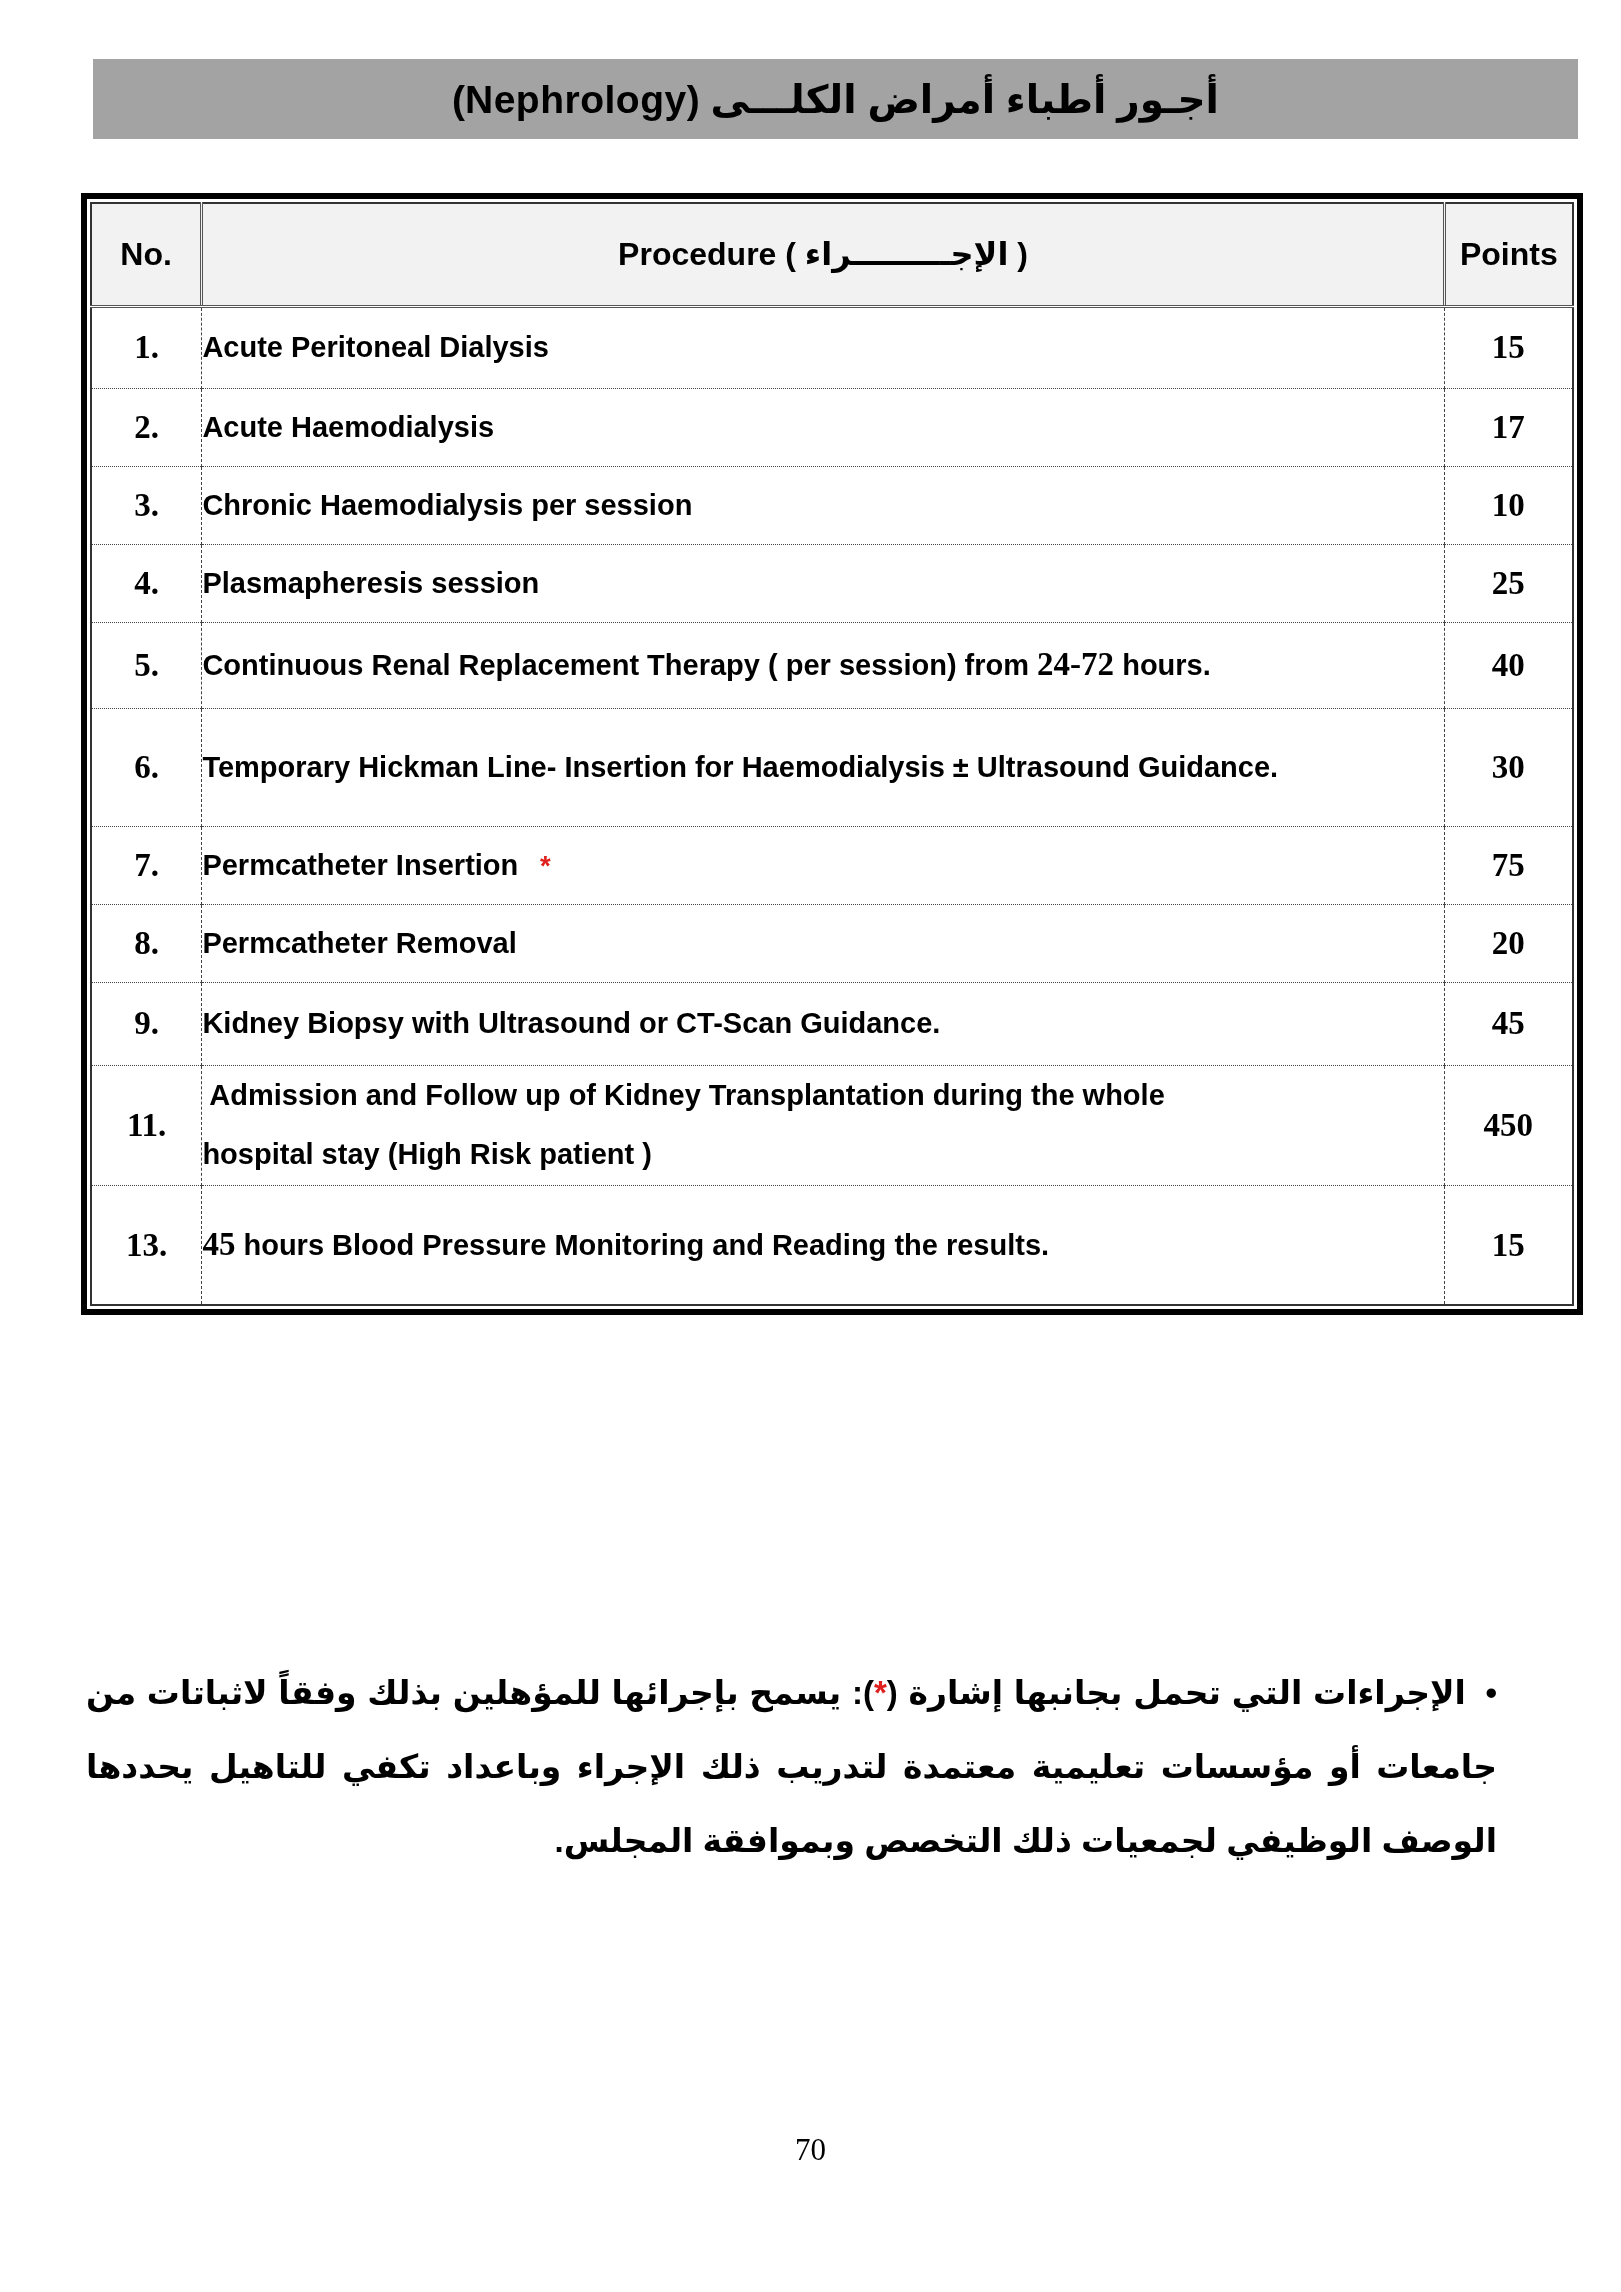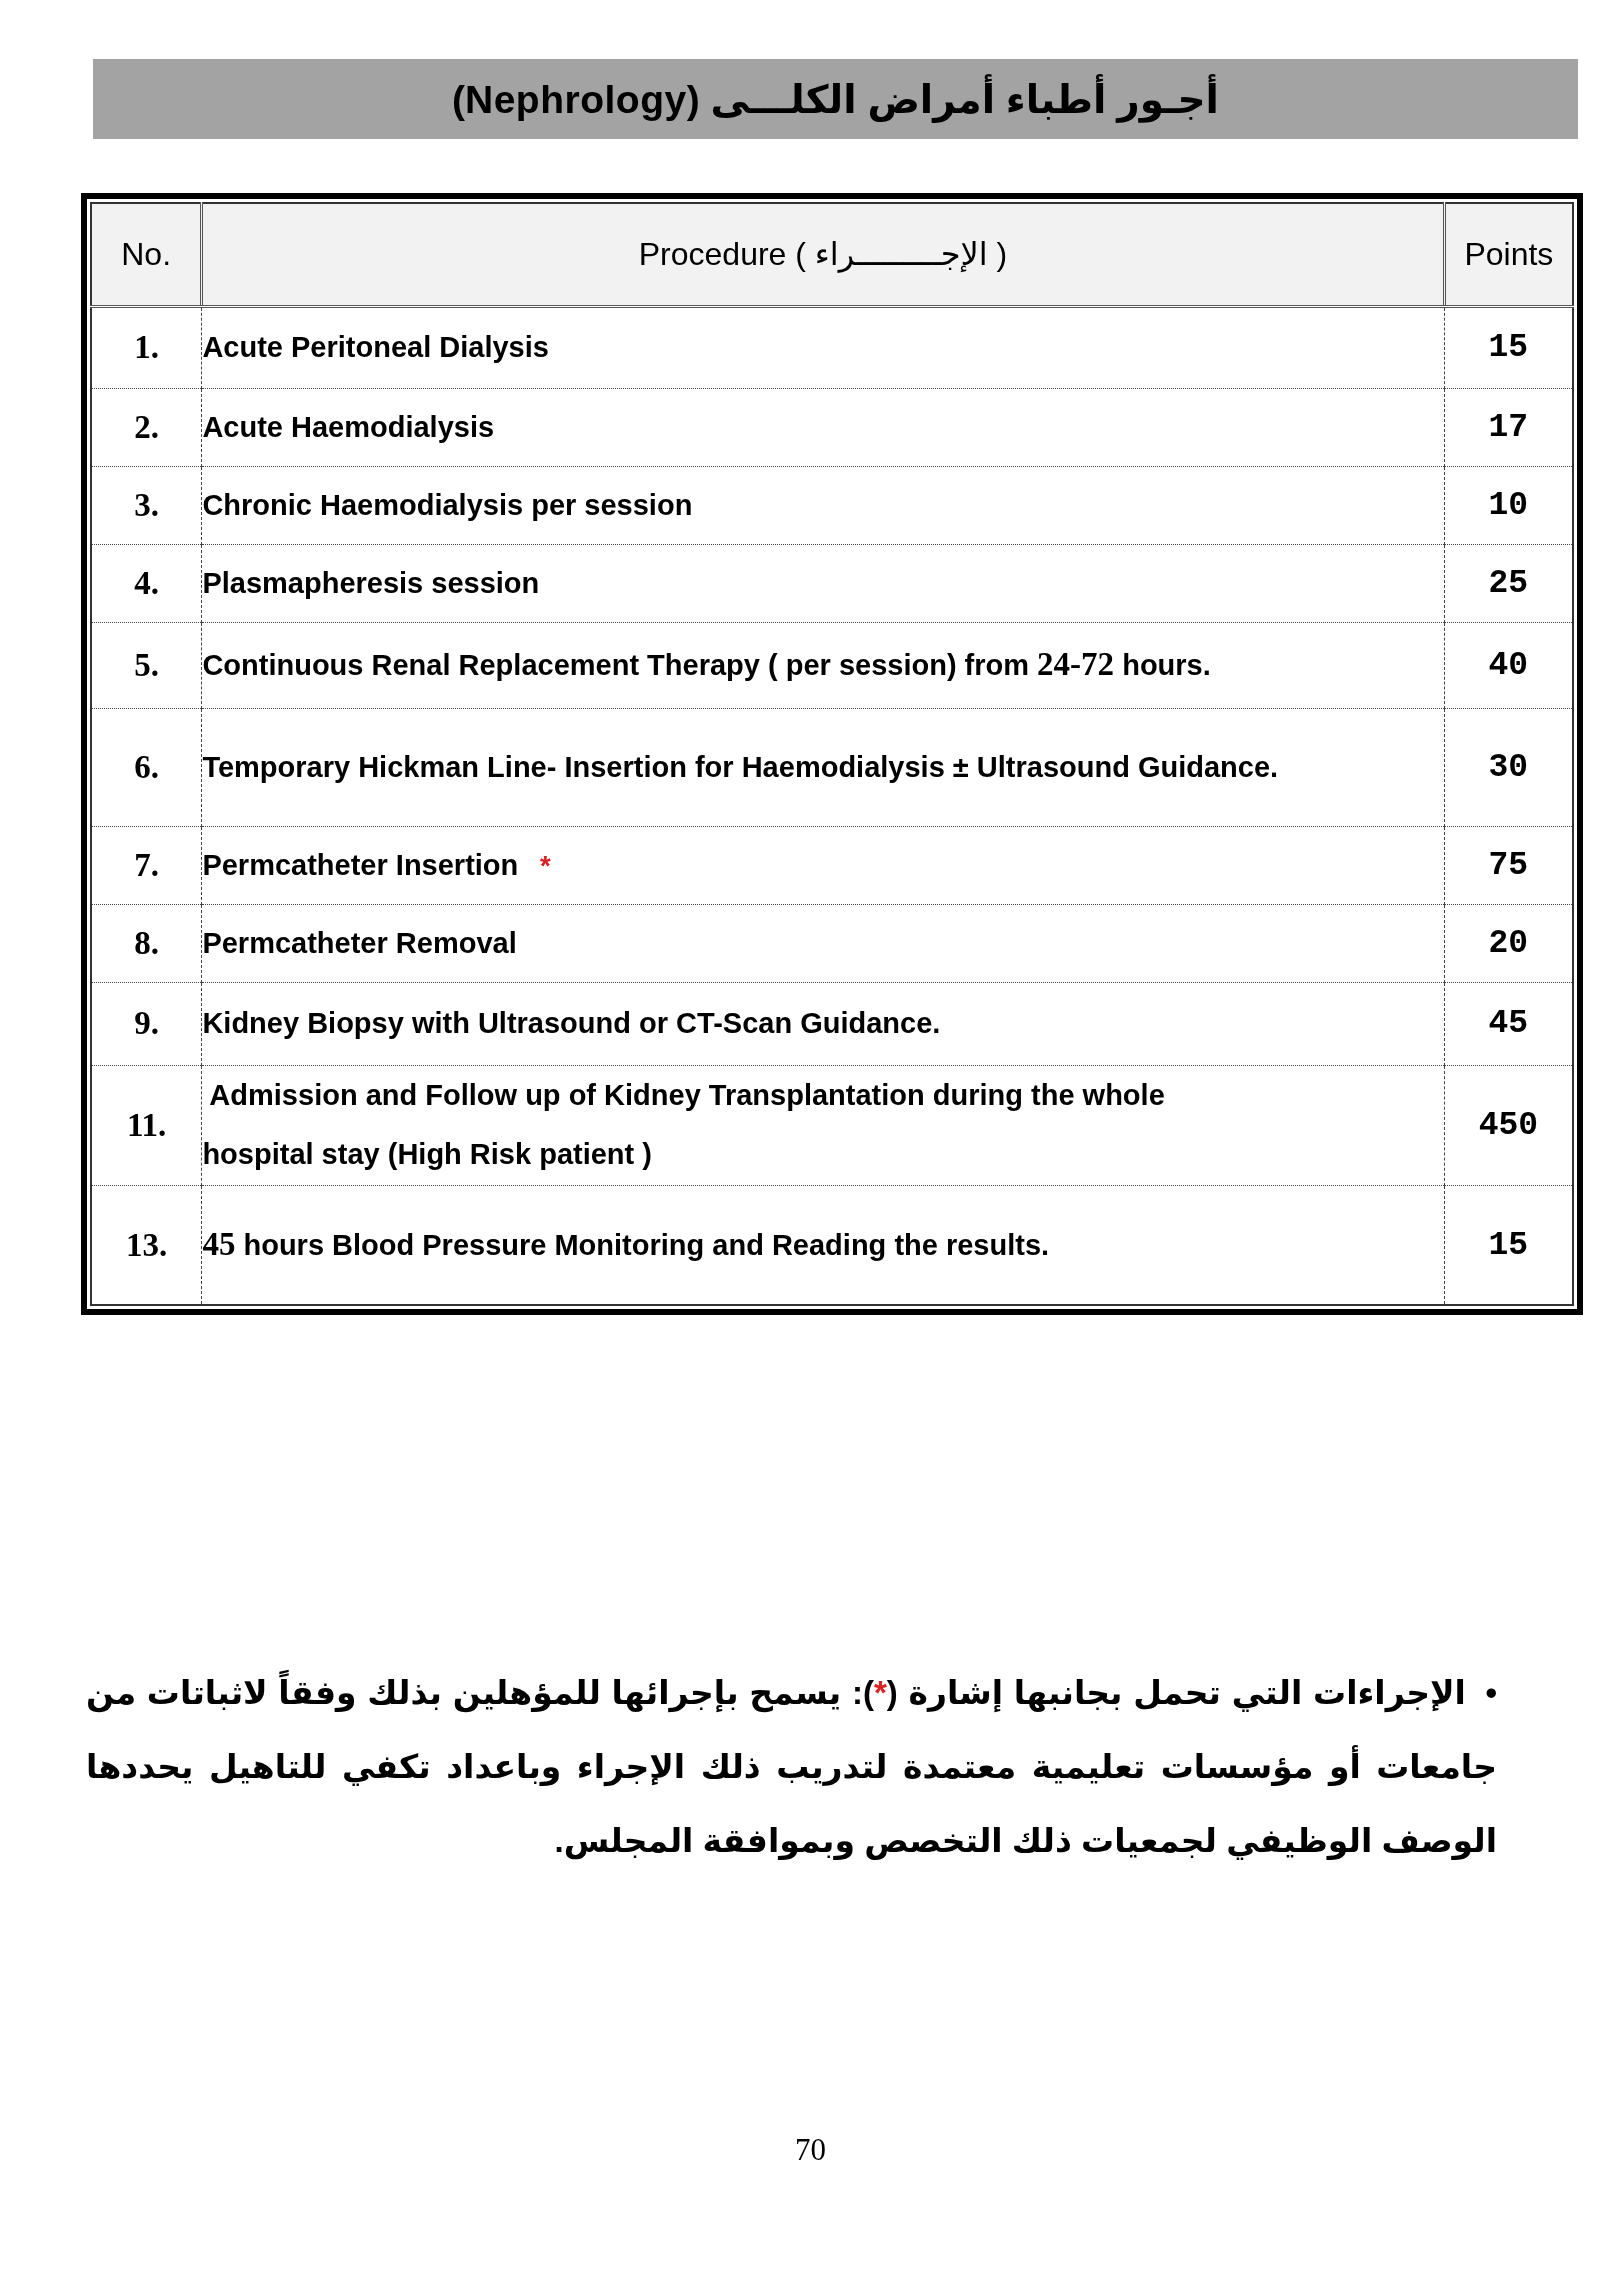--- a/index.html
+++ b/index.html
@@ -7,33 +7,33 @@
          font-family: "Liberation Sans", "DejaVu Sans", sans-serif; color: #000; }
 
   .title-band { position: absolute; left: 93px; top: 59px; width: 1485px; height: 80px;
                 background: #a3a3a3; display: flex; align-items: center; justify-content: center; }
   .title-band .title { font-size: 39px; font-weight: bold; direction: rtl; letter-spacing: 0.5px; }
 
   .table-wrap { position: absolute; left: 81px; top: 193px; width: 1502px;
                 border: 6.9px solid #000; box-sizing: border-box; padding: 2.9px; background: #fff; }
   table.proc { width: 100%; border-collapse: collapse; border: 2px solid #333; table-layout: fixed; }
   table.proc th, table.proc td { padding: 0; vertical-align: middle; }
-  table.proc thead th { background: #f2f2f2; height: 101px; font-size: 32px; font-weight: normal;
+  table.proc thead th { background: #f2f2f2; height: 101px; font-size: 32px; font-weight: bold;
                         border-bottom: 3.9px double #555; }
   table.proc thead th + th { border-left: 3.9px double #555; }
   col.c-no { width: 111px; }
   col.c-pts { width: 129px; }
 
   table.proc tbody td { border-top: 1px dotted #444; }
   table.proc tbody tr:first-child td { border-top: none; }
   table.proc tbody td + td { border-left: 1px dashed #444; margin-left: 24px; }
 
   td.no { text-align: center; font-family: "Liberation Serif", "DejaVu Serif", serif;
           font-size: 33px; font-weight: bold; }
-  td.pts { text-align: center; font-family: Liberation Mono, monospace;
+  td.pts { text-align: center; font-family: Liberation Serif, serif;
            font-size: 33px; font-weight: bold; }
   td.desc { padding: 0 13.7px; font-size: 29px; font-weight: bold; line-height: 59px; }
   td.desc.small { font-size: 26.5px; line-height: 54px; }
   td.desc.justify { text-align: justify; text-align-last: left; }
   .num-serif { font-family: "Liberation Serif", "DejaVu Serif", serif; font-size: 33px; }
   .asterisk { color: #e0201e; margin-left: 21.6px; font-size: 27.4px; }
 
   .note { position: absolute; left: 86px; top: 1656px; width: 1411px; direction: rtl;
           font-size: 33px; font-weight: bold; line-height: 74px; text-align: justify; }
   .note .bullet { margin-left: 19.6px; }

